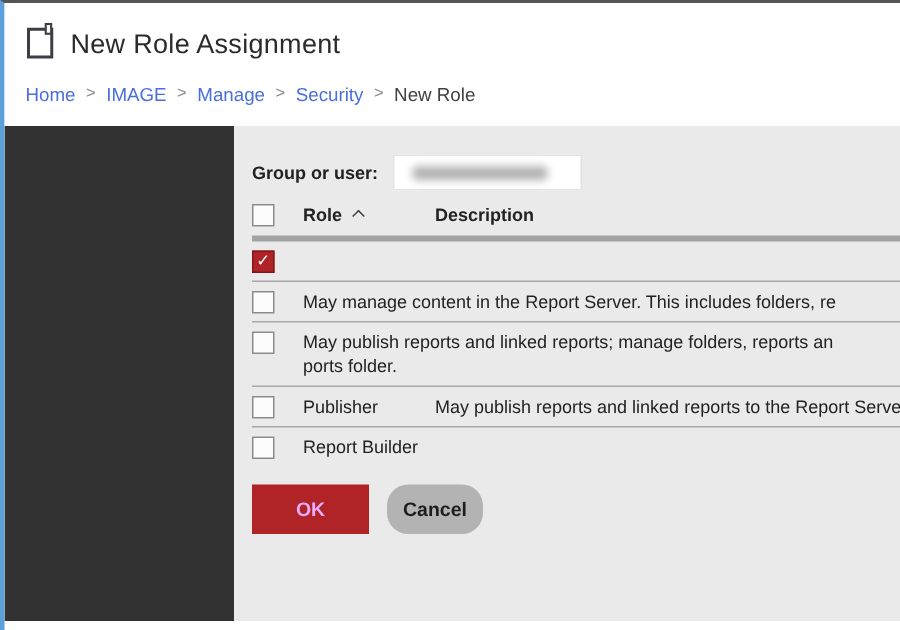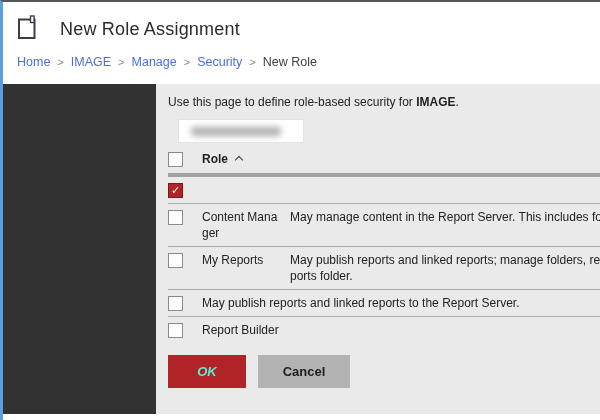--- a/index.html
+++ b/index.html
@@ -9,25 +9,25 @@
   .frame {
     width: 600px; height: 420px;
     border-left: 3px solid var(--frame-left, #5b9fdc);
     border-top: 2px solid var(--frame-top, #555555);
     background: #fff;
     overflow: hidden;
   }
 
   
   .page-header { height: 82px; background: #fff; padding: 12px 0 0 14px; }
-  .title-row { display: flex; align-items: center; gap: 22px; }
+  .title-row { display: flex; align-items: center; gap: 9px; }
   .title-icon { flex: 0 0 auto; margin-top: 1px; }
   .page-title { font-size: 18px; font-weight: 400; color: #2b2b2b; letter-spacing: 0.2px; }
 
-  .breadcrumb { margin-top: 11px; font-size: 12.5px; display: flex; align-items: center; gap: 7px; white-space: nowrap; }
+  .breadcrumb { margin-top: 11px; font-size: 12.5px; display: flex; align-items: flex-start; gap: 7px; white-space: nowrap; }
   .crumb-link { color: var(--link-blue, #4a6fdc); cursor: pointer; }
   .crumb-sep { color: #8a8a8a; font-size: 11px; }
   .crumb-current { color: #404040; }
 
   
   .body-row { display: flex; height: 330px; }
   .sidebar { width: 153px; background: var(--sidebar, #323232); flex: 0 0 auto; }
   .content { flex: 1; background: var(--content-bg, #eaeaea); padding: 10px 0 0 12px; overflow: hidden; font-size: 12px; color: #222; }
 
   .intro { font-size: 12px; line-height: 16px; white-space: pre; }
@@ -70,22 +70,22 @@
 
   .sort-caret {
     display: inline-block; width: 6px; height: 6px;
     border-left: 1.6px solid #3c3c3c; border-top: 1.6px solid #3c3c3c;
     transform: rotate(45deg); margin-left: 8px; margin-top: 2px;
   }
 
   
   .button-row { margin-top: 12px; display: flex; gap: 12px; }
   .btn { height: 33px; border: none; font-size: 13px; font-weight: 700; cursor: pointer; font-family: inherit; }
-  .btn-ok { width: 78px; background: var(--accent-red, #b02327); color: #5eead4; font-style: italic; }
-  .btn-cancel { width: 92px; background: #b3b3b3; color: #1d1d1d; }
+  .btn-ok { width: 78px; background: var(--accent-red, #b02327); color: #f0abfc; }
+  .btn-cancel { width: 64px; background: #b3b3b3; color: #1d1d1d; border-radius: 14px; }
 </style>
 </head>
 <body>
 
 <div class="frame">
 
   <header class="page-header">
     <div class="title-row">
       <span class="title-icon">
         <svg width="21" height="25" viewBox="0 0 21 25">
@@ -106,78 +106,78 @@
       <span class="crumb-sep">&gt;</span>
       <span class="crumb-current">New Role</span>
     </nav>
   </header>
 
   <div class="body-row">
     <aside class="sidebar"></aside>
 
     <main class="content">
 
-      <p class="intro"><span>Use this page to define role-based security for </span><b>IMAGE</b><span>.</span></p>
 
       <div class="group-row">
+        <span class="group-label">Group or user:</span>
         <div class="group-input">
           <div class="redacted-smudge"></div>
         </div>
       </div>
 
 
       <div class="roles-table">
 
         <div class="thead">
           <div class="col-check">
             <div class="checkbox">
               
             </div>
           </div>
           <div class="col-role">
             <span>Role</span>
             <span class="sort-caret"></span>
           </div>
+          <div class="col-desc">Description</div>
         </div>
 
         <div class="trow">
           <div class="col-check">
             <div class="checkbox checked">
               <span class="check">✓</span>
             </div>
           </div>
         </div>
 
         <div class="trow">
           <div class="col-check">
             <div class="checkbox">
               
             </div>
           </div>
-          <div class="col-role">Content Manager</div>
           <div class="col-desc">May manage content in the Report Server. This includes folders, re</div>
         </div>
 
         <div class="trow">
           <div class="col-check">
             <div class="checkbox">
               
             </div>
           </div>
-          <div class="col-role">My Reports</div>
           <div class="col-desc">May publish reports and linked reports; manage folders, reports an
 ports folder.</div>
         </div>
 
         <div class="trow">
           <div class="col-check">
             <div class="checkbox">
               
             </div>
           </div>
+          <div class="col-role">Publisher</div>
           <div class="col-desc">May publish reports and linked reports to the Report Server.</div>
         </div>
 
         <div class="trow">
           <div class="col-check">
             <div class="checkbox">
               
             </div>
           </div>
           <div class="col-role">Report Builder</div>

